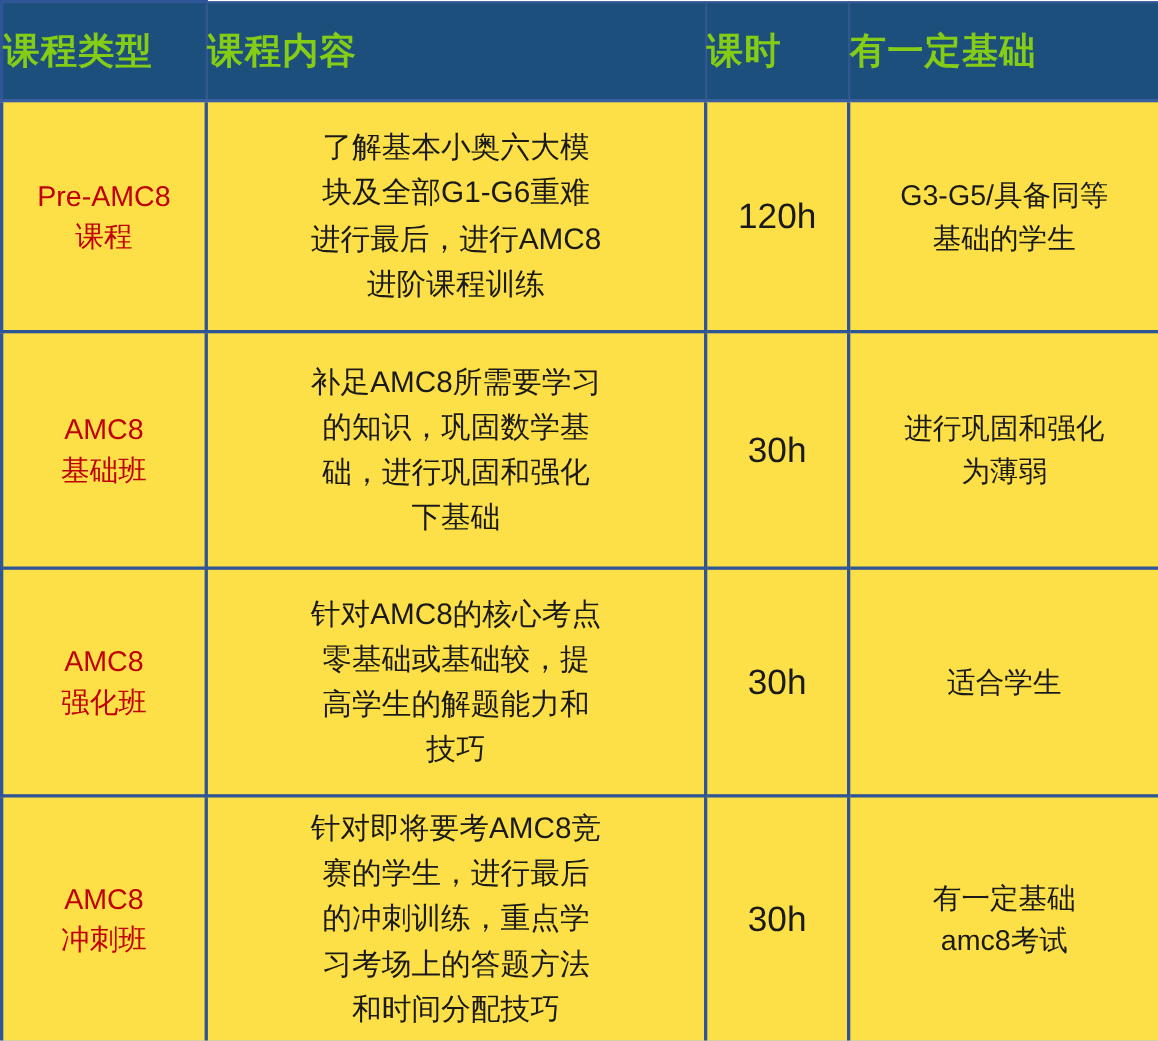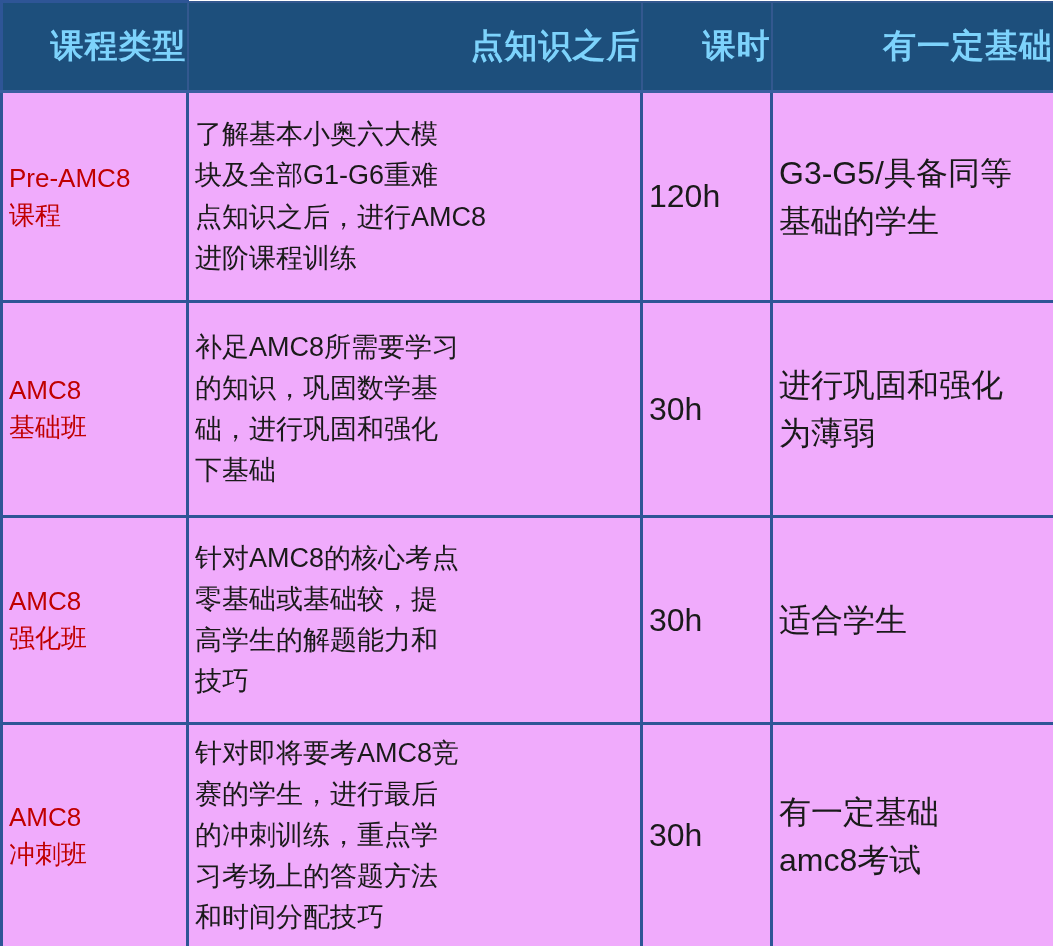--- a/index.html
+++ b/index.html
@@ -23,39 +23,39 @@
   }
   .course-table col.c-type    { width: 186px; }
   .course-table col.c-content { width: 454px; }
   .course-table col.c-hours   { width: 130px; }
   .course-table col.c-student { width: 283px; }
 
   
   thead tr { height: 90px; }
   thead th {
     background: #1d4f7c;
-    color: #7dd3fc;
+    color: #84cc16;
     font-size: 33px;
     font-weight: bold;
-    text-align: right;
+    text-align: left;
     vertical-align: middle;
     letter-spacing: 1px;
     border: 2px solid #33588f;
     border-bottom: 3px solid #3a5fa0;
     padding: 0;
   }
   thead th:first-child { border-left: 3px solid #2e5596; }
   thead th:last-child  { border-right: 3px solid #2e5596; }
   thead th:first-child { border-top: 3px solid #2e5596; }
 
   
   tbody td {
     border: 3px solid #2e5596;
-    background: #f0abfc;
-    text-align: left;
+    background: #fde047;
+    text-align: center;
     vertical-align: middle;
     color: #000000;
     padding: 4px 6px;
     box-sizing: border-box;
   }
   tbody tr.r1 { height: 210px; }
   tbody tr.r2 { height: 215px; }
   tbody tr.r3 { height: 207px; }
   tbody tr.r4 { height: 224px; }
 
@@ -72,55 +72,55 @@
     line-height: 1.52;
     color: #1a1a1a;
   }
   .cell-content .cline { display: block; }
 
   .cell-hours {
     font-size: 32px;
     color: #1a1a1a;
   }
   .cell-student {
-    font-size: 32px;
+    font-size: 26px;
     line-height: 1.5;
     color: #1a1a1a;
   }
   .cell-student .sline { display: block; }
 </style>
 </head>
 <body>
 
 <table class="course-table">
   <colgroup>
     <col class="c-type">
     <col class="c-content">
     <col class="c-hours">
     <col class="c-student">
   </colgroup>
   <thead>
     <tr>
       <th>课程类型</th>
-      <th>点知识之后</th>
+      <th>课程内容</th>
       <th>课时</th>
       <th>有一定基础</th>
     </tr>
   </thead>
   <tbody>
 
     <tr class="r1">
       <td class="cell-type">
         <span class="line1">Pre-AMC8</span>
         <span class="line2">课程</span>
       </td>
       <td class="cell-content">
         <span class="cline">了解基本小奥六大模</span>
         <span class="cline">块及全部G1-G6重难</span>
-        <span class="cline">点知识之后，进行AMC8</span>
+        <span class="cline">进行最后，进行AMC8</span>
         <span class="cline">进阶课程训练</span>
       </td>
       <td class="cell-hours">120h</td>
       <td class="cell-student">
         <span class="sline">G3-G5/具备同等</span>
         <span class="sline">基础的学生</span>
       </td>
     </tr>
 
     <tr class="r2">

